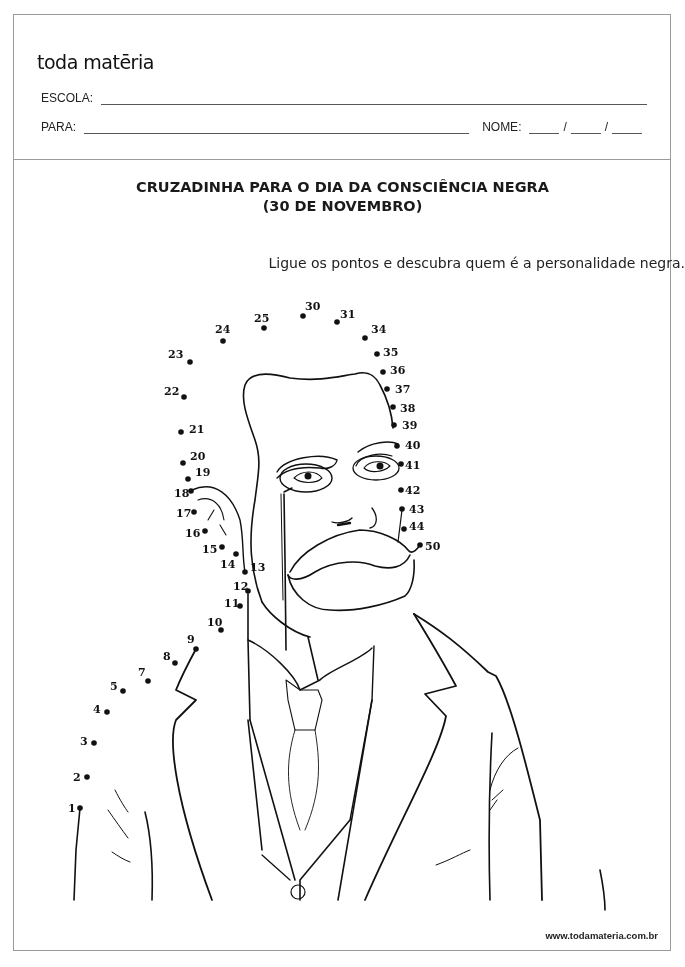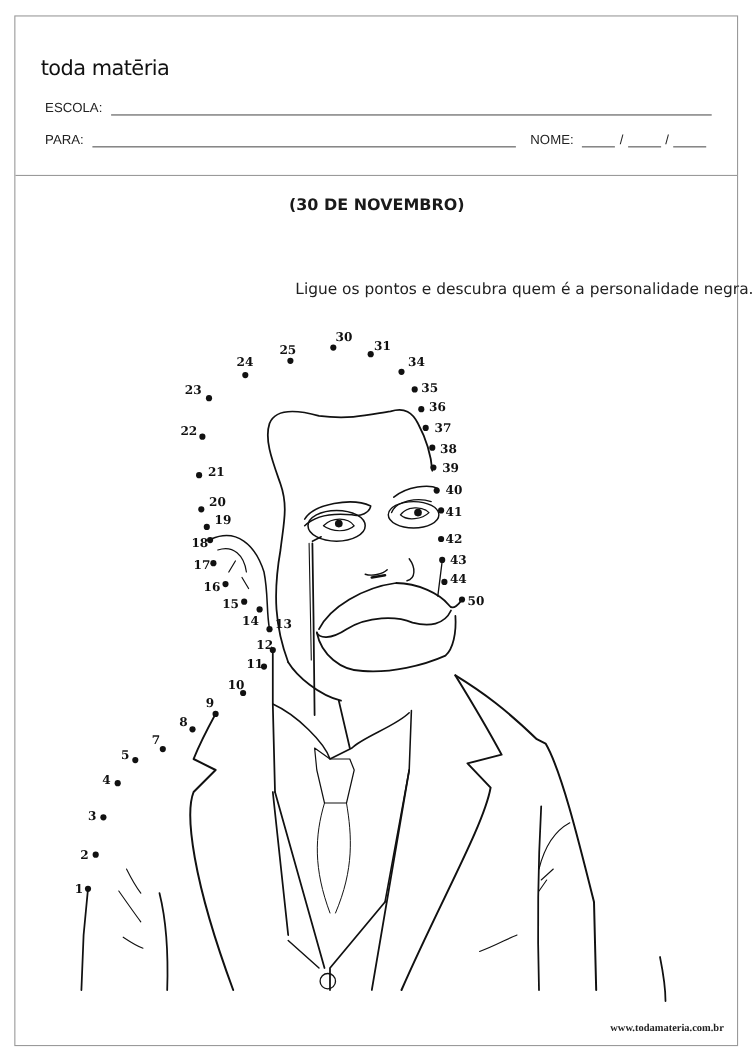--- a/index.html
+++ b/index.html
@@ -18,21 +18,21 @@
   .row-nome { top: 89px; width: 606px; }
   .row-nome .name-line { width: 385px; }
   .date-group { display: flex; align-items: flex-end; margin-left: 13px; }
   .date-seg { border-bottom: 1px solid #555; width: 30px; height: 12px; margin: 0 4px; }
   .title { position: absolute; left: 0; width: 100%; top: 178px; text-align: center;
            font-family: "DejaVu Sans", sans-serif; font-weight: bold; font-size: 14.5px;
            line-height: 19px; color: #1a1a1a; }
   .instructions { position: absolute; left: 0; width: 100%; top: 255px; text-align: right;
                   font-family: "DejaVu Sans", sans-serif; font-size: 14px; color: #222; }
   .footer-url { position: absolute; right: 27px; top: 930px; font-size: 9.5px; font-weight: bold;
-                font-family: Liberation Serif, serif; color: #222; }
+                font-family: Liberation Sans, sans-serif; color: #222; }
   svg.drawing { position: absolute; left: 0; top: 0; width: 685px; height: 967px; }
   .dot-label { font-family: "DejaVu Serif", serif; font-weight: bold; font-size: 11px; fill: #111; }
   .stroke { fill: none; stroke: #111; stroke-linecap: round; stroke-linejoin: round; }
 </style>
 </head>
 <body>
 
 <div class="sheet">
   <div class="header">
     <div class="logo">toda matēria</div>
@@ -51,20 +51,21 @@
         <span>/</span>
         <span class="date-seg"></span>
         <span>/</span>
         <span class="date-seg"></span>
       </div>
     </div>
   </div>
 </div>
 
 <div class="title">
+  <div>CRUZADINHA PARA O DIA DA CONSCIÊNCIA NEGRA</div>
   <div>(30 DE NOVEMBRO)</div>
 </div>
 
 <div class="instructions">Ligue os pontos e descubra quem é a personalidade negra.</div>
 
 <svg class="drawing" viewBox="0 0 685 967">
   <g>
 
     <path class="stroke" stroke-width="1.6" d="M262 602 C250 570 248 540 255 500 C258 475 262 460 255 440 C248 420 240 400 245 385 C250 372 268 372 290 378 C320 382 340 376 355 374 C368 370 375 375 380 385 C388 400 392 415 393 428"></path>
 

